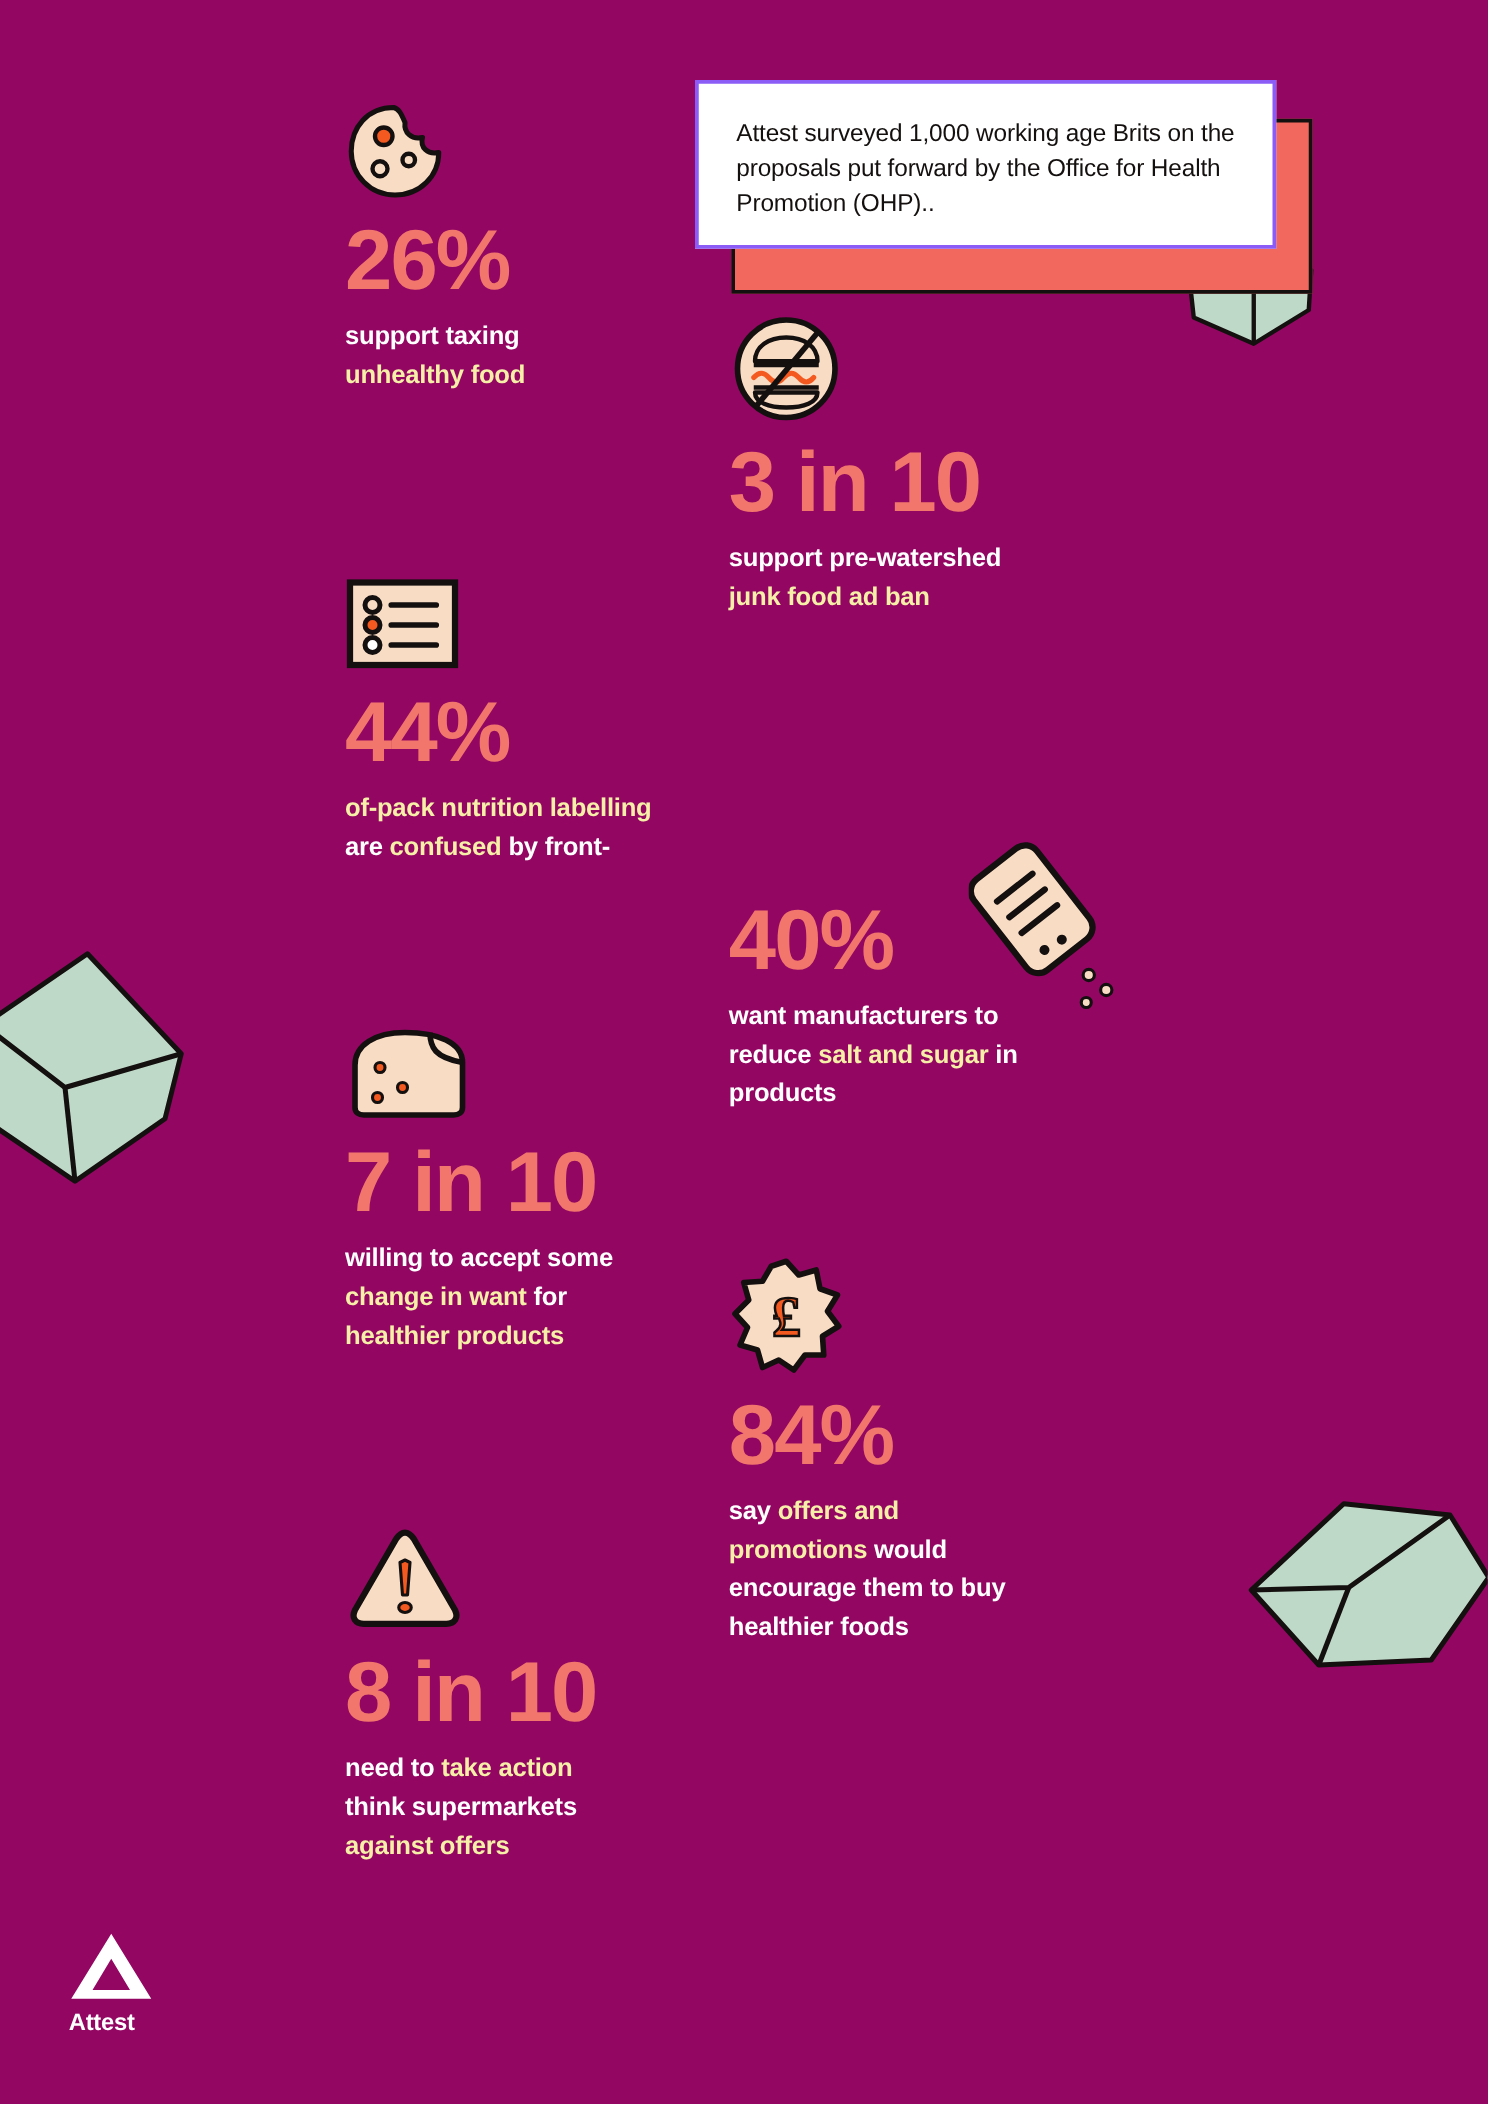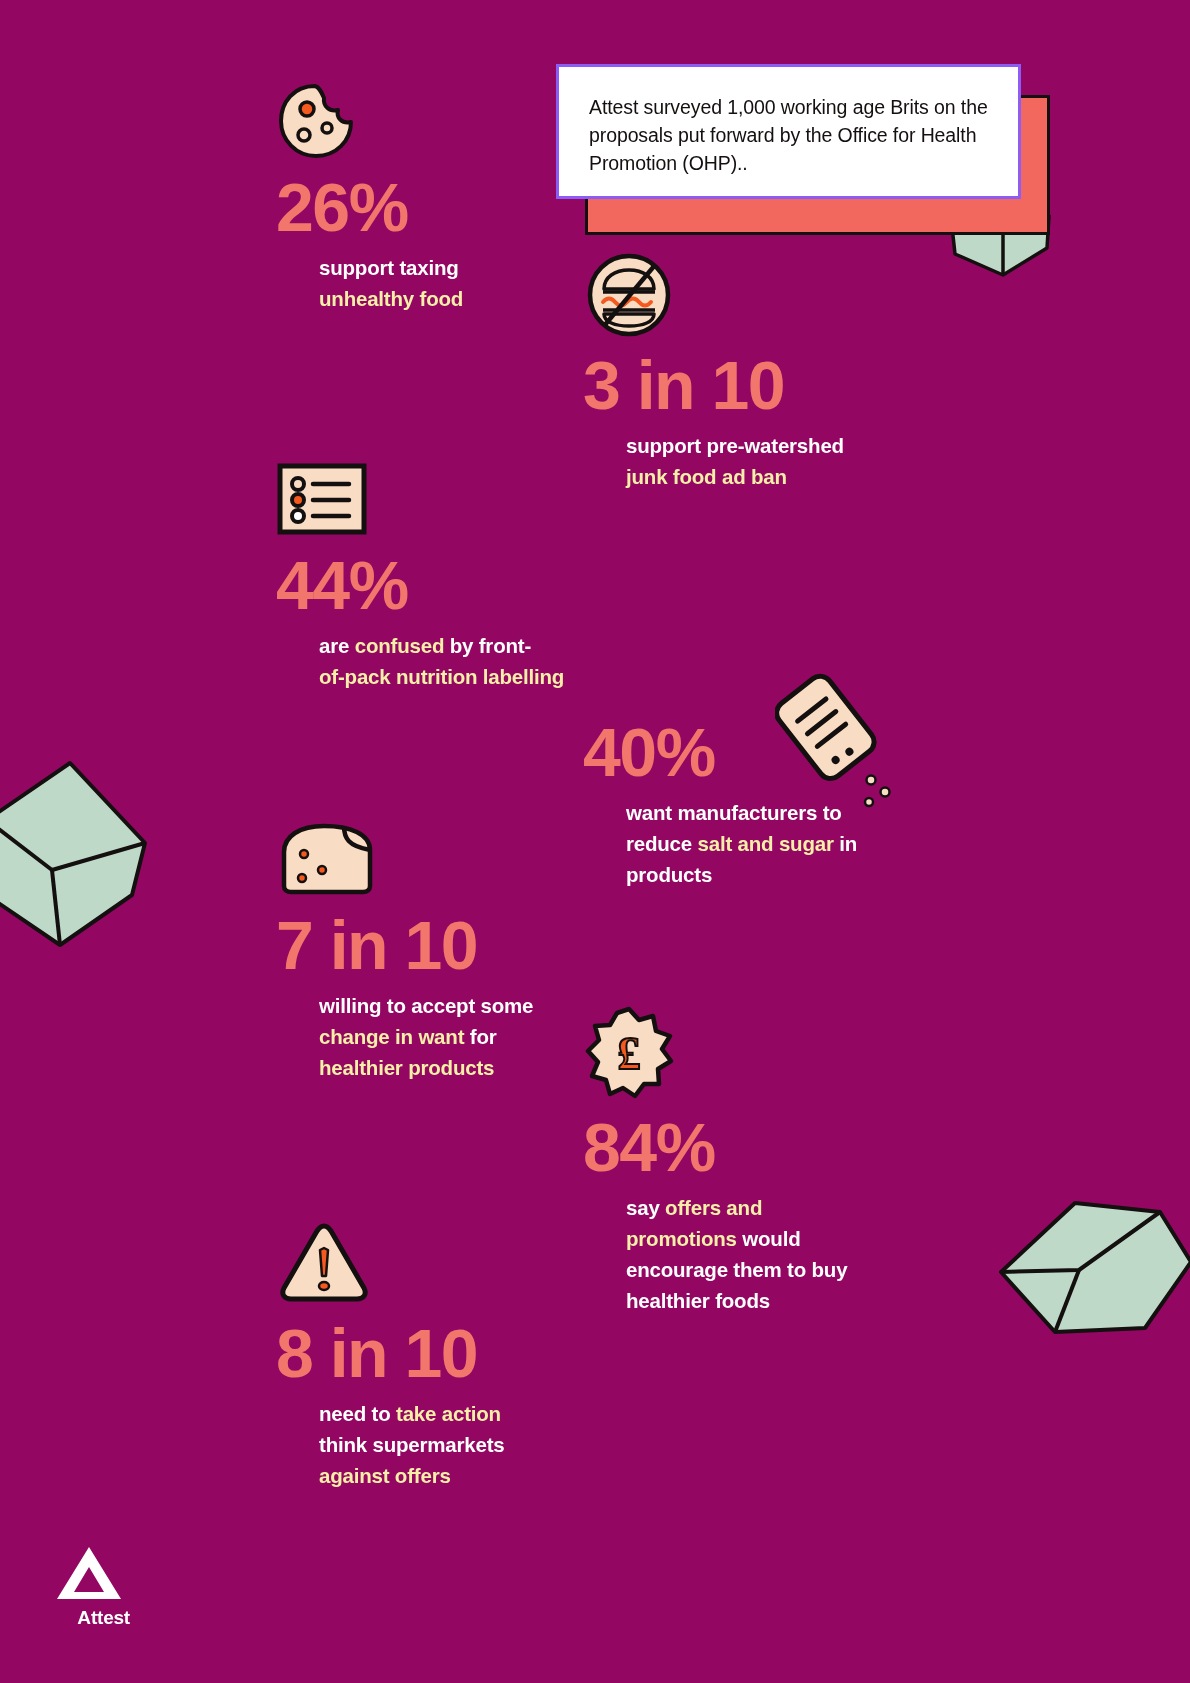--- a/index.html
+++ b/index.html
@@ -31,28 +31,28 @@
 
   
   .stat { position:absolute; }
   .stat .icon { margin-bottom:6px; }
   .bignum {
     font-size:68px; line-height:74px; font-weight:700; color:#F2766B;
     letter-spacing:-1.5px; white-space:nowrap;
   }
   .caption {
     font-size:20.5px; line-height:31px; font-weight:700; color:#FFFFFF;
-    letter-spacing:-0.2px; margin-top:8px;margin-left:43px;
+    letter-spacing:-0.2px; margin-top:8px;
   }
   .hl { color:#F6EFA8; }
 
   
   .logo { position:absolute; left:55px; top:1545px; width:75px; }
   .logo-word {
-    color:#FFFFFF; font-size:19px; font-weight:700; text-align:right;
+    color:#FFFFFF; font-size:19px; font-weight:700; text-align:left;
     margin-top:2px; letter-spacing:-0.2px;
   }
 </style>
 </head>
 <body>
 
 <div class="canvas">
 
   <svg class="gem" style="left:947px; top:178px;" width="105" height="100" viewBox="0 0 105 100">
     <polygon points="46,2 102,38 100,70 56,97 8,76 3,30" fill="#BFD9C8" stroke="#14100F" stroke-width="3.5" stroke-linejoin="round"></polygon>
@@ -120,22 +120,22 @@
         <circle cx="22" cy="22" r="6" fill="#F9DCC4" stroke="#14100F" stroke-width="4"></circle>
         <line x1="37" y1="22" x2="73" y2="22" stroke="#14100F" stroke-width="4.5" stroke-linecap="round"></line>
         <circle cx="22" cy="38" r="6" fill="#F4591F" stroke="#14100F" stroke-width="4"></circle>
         <line x1="37" y1="38" x2="73" y2="38" stroke="#14100F" stroke-width="4.5" stroke-linecap="round"></line>
         <circle cx="22" cy="54" r="6" fill="#FFFFFF" stroke="#14100F" stroke-width="4"></circle>
         <line x1="37" y1="54" x2="73" y2="54" stroke="#14100F" stroke-width="4.5" stroke-linecap="round"></line>
       </svg>
     </div>
     <div class="bignum">44%</div>
     <div class="caption">
+        <div><span class="hl">of-pack nutrition labelling</span></div>
         <div><span>are </span><span class="hl">confused</span><span> by front-</span></div>
-        <div><span class="hl">of-pack nutrition labelling</span></div>
       </div>
   </div>
 
   <div class="stat" style="left:583px; top:715px; width:300px;">
     <div class="bignum">40%</div>
     <div class="caption">
         <div><span>want manufacturers to</span></div>
         <div><span>reduce </span><span class="hl">salt and sugar</span><span> in</span></div>
         <div><span>products</span></div>
       </div>

